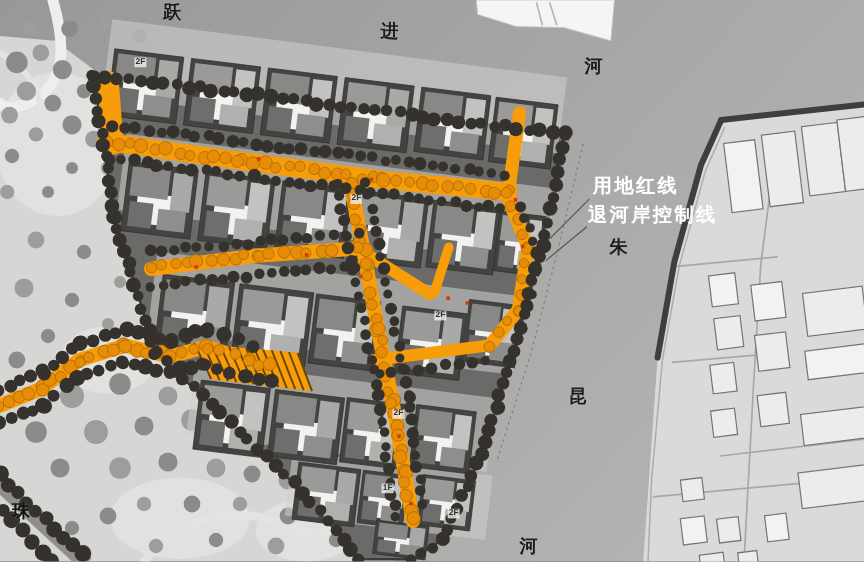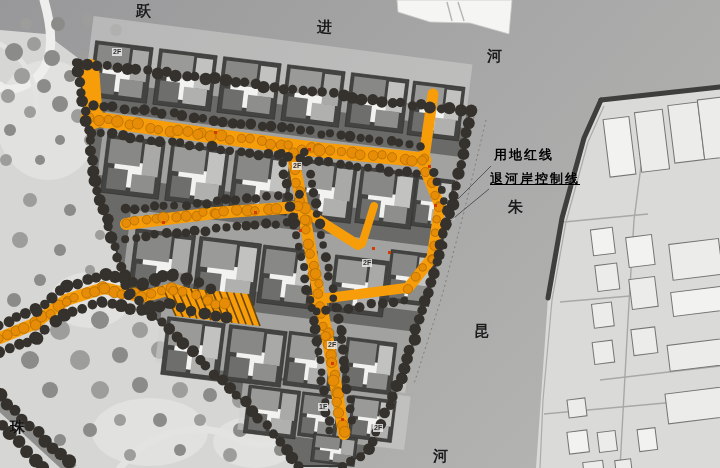--- a/index.html
+++ b/index.html
@@ -2,26 +2,26 @@
 <html><head>
 <meta charset="utf-8">
 <style>
   html,body{margin:0;padding:0;background:#888;}
   .stage{position:relative;width:720px;height:468px;overflow:hidden;
          font-family:"Liberation Sans","DejaVu Sans",sans-serif;}
   .stage svg{position:absolute;left:0;top:0;}
   .lbl{position:absolute;color:#1b1b1b;white-space:nowrap;line-height:1;
        text-shadow:0 0 2px rgba(200,200,200,.35);}
   .ch{font-size:15px;font-weight:700;}
-  .ann{font-size:13px;font-weight:600;letter-spacing:2px;color:#000000;}
+  .ann{font-size:16px;font-weight:600;letter-spacing:2px;color:#ffffff;}
   .l-yue{left:136px;top:3px;}
   .l-jin{left:317px;top:19px;}
   .l-hetop{left:487px;top:48px;}
   .l-redline{left:494px;top:148px;}
-  .l-setback{left:490px;top:172px;text-decoration:underline;}
+  .l-setback{left:490px;top:172px;}
   .l-zhu{left:508px;top:199px;}
   .l-kun{left:474px;top:323px;}
   .l-heright{left:433px;top:448px;}
   .l-zhuleft{left:10px;top:419px;color:#101010;}
   .ftag{position:absolute;font-size:7px;font-weight:700;color:#2f2f2f;
         background:rgba(240,240,240,.8);padding:0 1px;line-height:8px;}
 </style>
 </head>
 <body>
 

